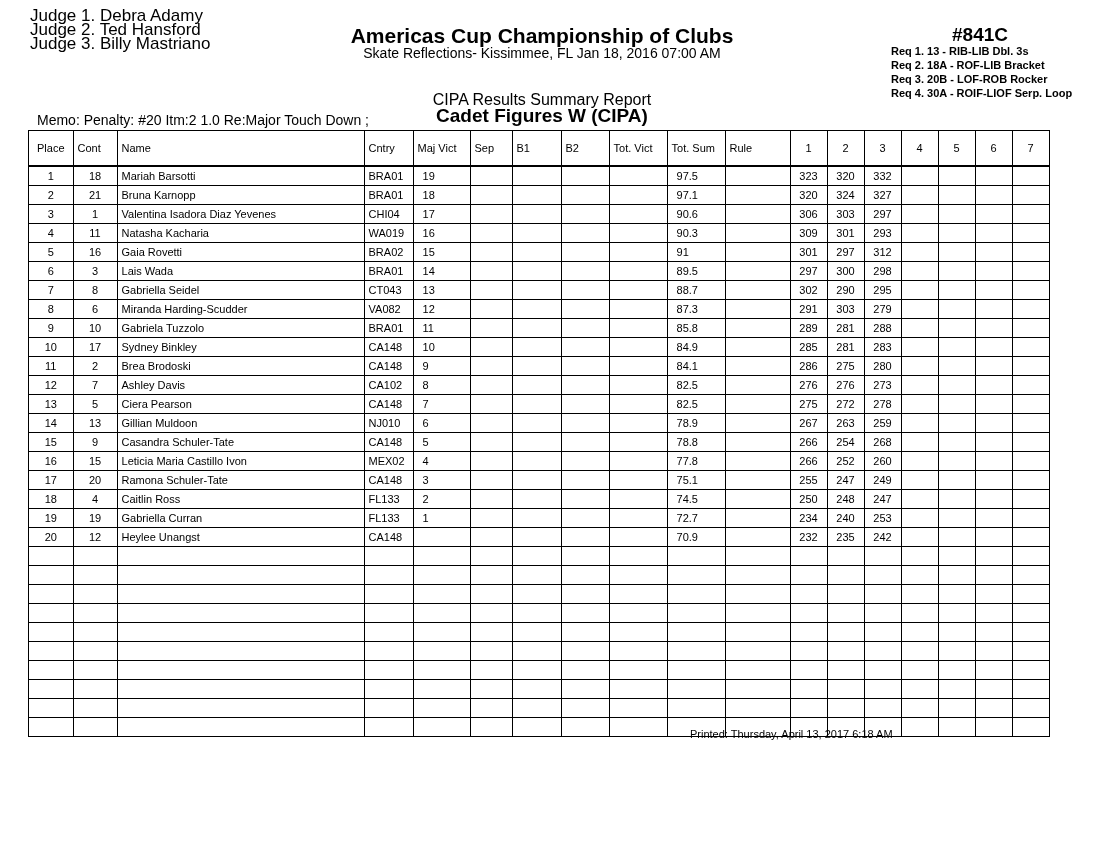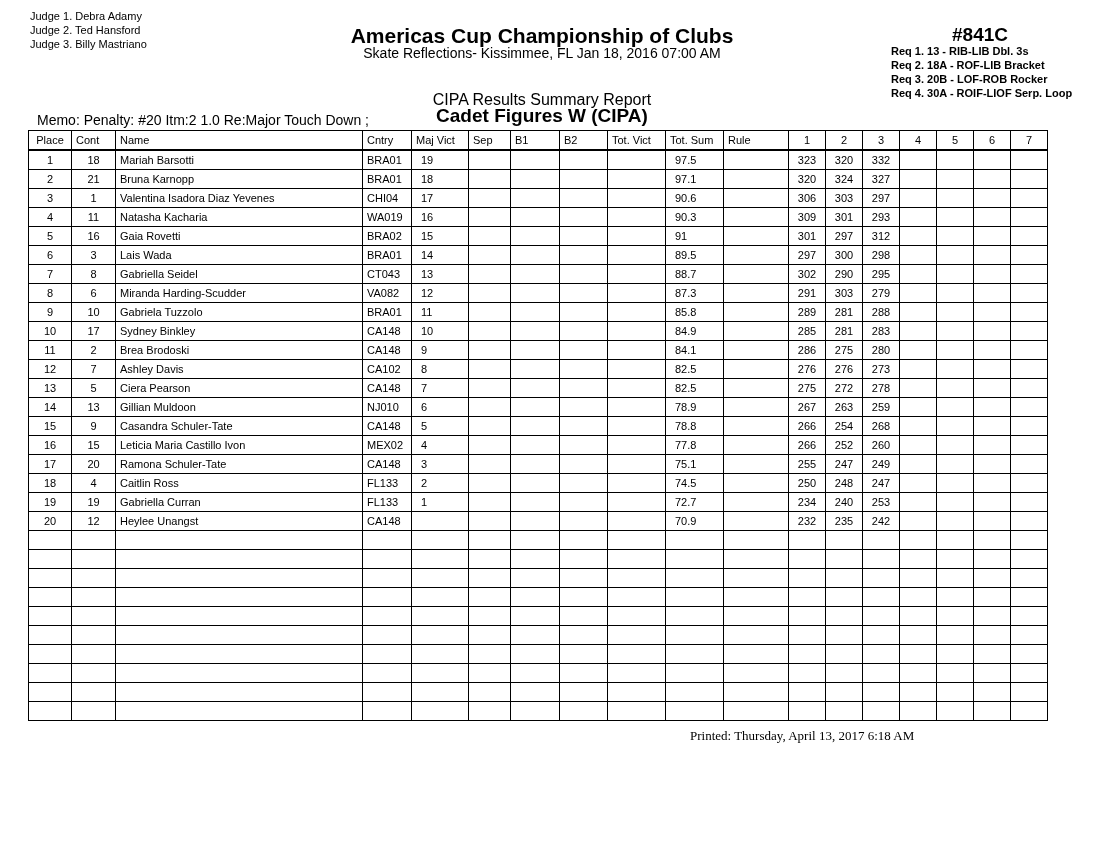--- a/index.html
+++ b/index.html
@@ -1,38 +1,38 @@
 <!DOCTYPE html>
 <html><head>
 <meta charset="utf-8">
 <style>
   html, body { margin:0; padding:0; background:#ffffff; }
   body { width:1100px; height:850px; position:relative; overflow:hidden;
          font-family:"Liberation Sans", sans-serif; color:#000; }
   .abs { position:absolute; white-space:nowrap; }
-  .judges { left:30px; top:9px; font-size:11px; line-height:14px; }
+  .judges { left:30px; top:9px; font-size:17px; line-height:14px; }
   .center-block { left:300px; width:484px; text-align:center; }
   .t1 { top:24px; font-size:21px; font-weight:bold; }
   .t2 { top:45px; font-size:14px; }
   .t3 { top:64px; font-size:19px; font-weight:bold;margin-top:41px; }
   .t4 { top:91px; font-size:16px; }
   .eventnum { left:925px; width:110px; text-align:center; top:24px; font-size:19px; font-weight:bold; }
   .reqs { left:891px; top:44px; font-size:11px; line-height:14px;font-weight:bold; }
   .memo { left:37px; top:112px; font-size:14px; }
-  .printed { left:690px; top:728px; font-size:13px;font-family:Liberation Serif, serif; }
+  .printed { left:690px; top:728px; font-size:11px; }
 
   table.results { position:absolute; left:28px; top:130px; border-collapse:collapse;
                   table-layout:fixed; font-size:11px; }
   table.results td, table.results th {
     border:1px solid #000; height:18px; padding:0 0 0 4px; overflow:hidden;
     white-space:nowrap; font-weight:normal; text-align:left; vertical-align:middle;
   }
   table.results thead th { border-bottom:2.5px solid #000; }
   table.results td.c { text-align:center; padding:0; }
-  table.results th.c { text-align:center; padding:0; }
+  table.results th.c { text-align:center; padding:8px; }
   table.results td.num { padding-left:9px; }
 </style>
 </head>
 <body>
 
 <div class="abs judges">
   <div>Judge  1.  Debra  Adamy</div>
   <div>Judge  2.  Ted Hansford</div>
   <div>Judge  3.  Billy Mastriano</div>
 </div>

